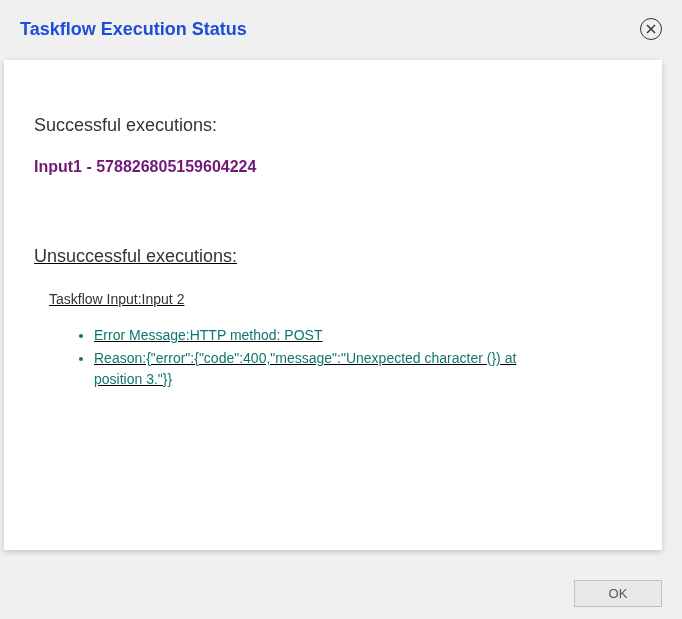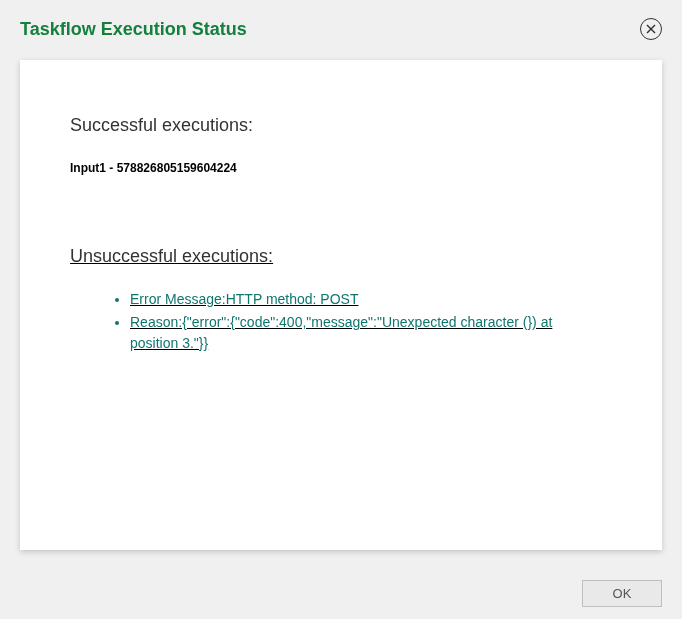--- a/index.html
+++ b/index.html
@@ -17,54 +17,54 @@
     }
     .header {
       display: flex;
       justify-content: space-between;
       align-items: center;
       padding: 18px 20px 10px 20px;
     }
     .title {
       font-size: 18px;
       font-weight: bold;
-      color: #15803d;
+      color: #1d4ed8;
     }
     .close-btn {
       width: 22px;
       height: 22px;
       border: 1.5px solid #333;
       border-radius: 50%;
       display: flex;
       align-items: center;
       justify-content: center;
       cursor: pointer;
       background: transparent;
     }
     .close-btn svg {
       width: 10px;
       height: 10px;
     }
     .content-panel {
-      margin: 10px 20px 0 20px;
+      margin: 10px 20px 0 4px;
       background: #fff;
       box-shadow: 0 2px 6px rgba(0,0,0,0.18);
-      padding: 55px 50px 40px 50px;
+      padding: 55px 50px 40px 30px;
       height: 490px;
     }
     .section-heading {
       font-size: 18px;
       color: #333;
       font-weight: 400;
       margin-bottom: 22px;
     }
     .success-link {
-      color: #000000;
+      color: #701a75;
       font-weight: 600;
-      font-size: 12px;
+      font-size: 16px;
       text-decoration: none;
       cursor: pointer;
       display: inline-block;
     }
     .unsuccessful-section {
       margin-top: 70px;
       text-decoration: underline;
     }
     .taskflow-input-label {
       font-size: 14px;
@@ -88,21 +88,21 @@
       position: absolute;
       bottom: 12px;
       right: 20px;
     }
     .ok-button {
       background: #e9e9e9;
       border: 1px solid #bfbfbf;
       color: #555;
       font-size: 13px;
       padding: 5px 10px;
-      width: 80px;
+      width: 88px;
       cursor: pointer;
       text-align: center;
     }
   </style>
 </head>
 <body>
 
 <div class="header">
   <div class="title">Taskflow Execution Status</div>
   <div class="close-btn">
@@ -114,20 +114,21 @@
     </span>
   </div>
 </div>
 
 <div class="content-panel">
   <div class="section-heading">Successful executions:</div>
   <a class="success-link">Input1 - 578826805159604224</a>
 
   <div class="unsuccessful-section">
     <div class="section-heading">Unsuccessful executions:</div>
+    <div class="taskflow-input-label">Taskflow Input:Input 2</div>
     <ul class="error-list">
       <li>Error Message:HTTP method: POST</li>
       <li>Reason:{"error":{"code":400,"message":"Unexpected character (}) at position 3."}}</li>
     </ul>
   </div>
 </div>
 
 <div class="footer">
   <button class="ok-button">OK</button>
 </div>

